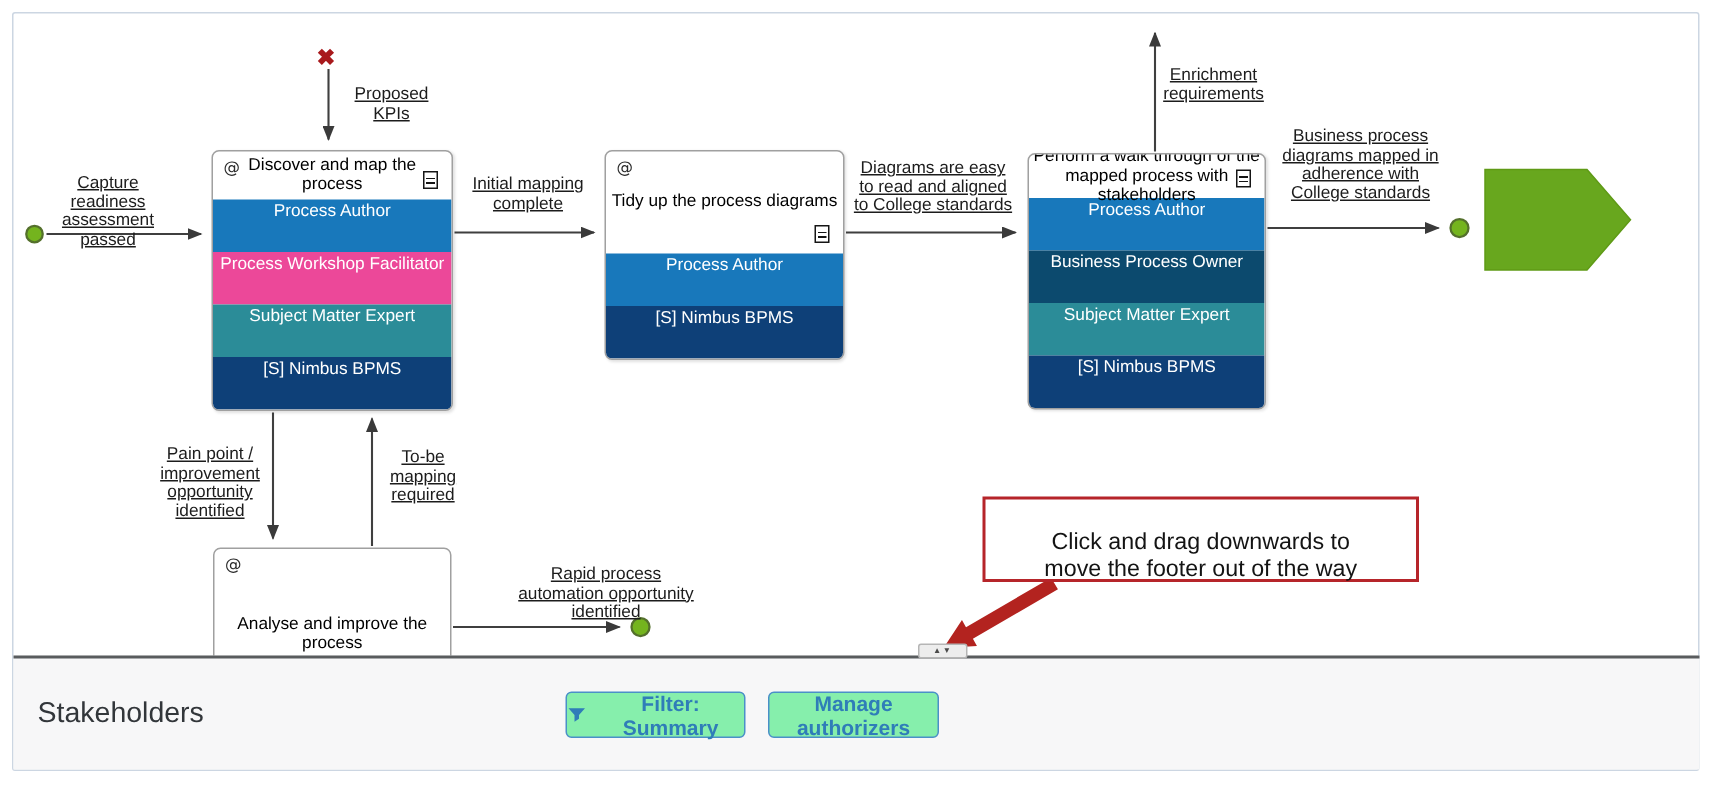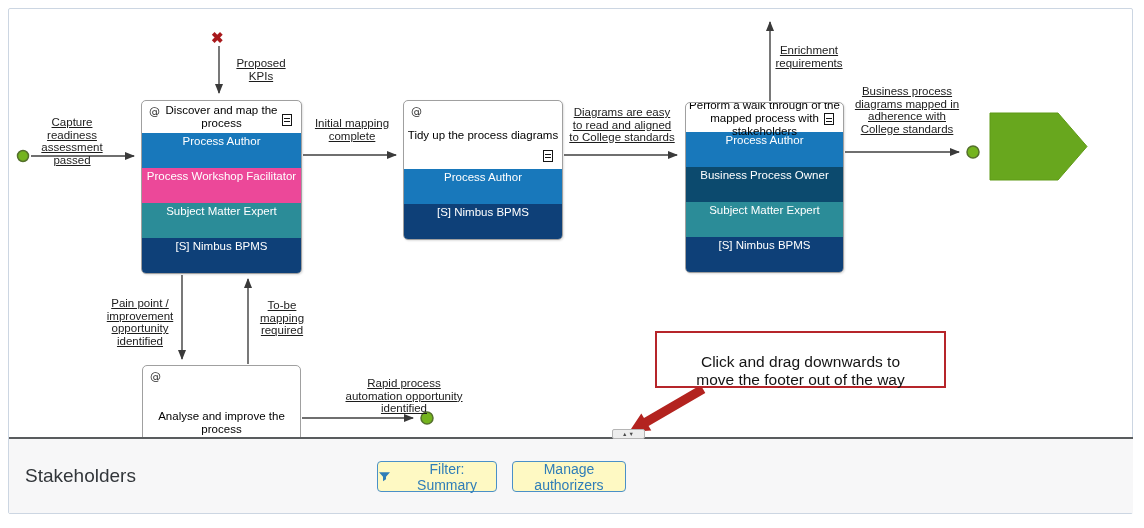--- a/index.html
+++ b/index.html
@@ -69,24 +69,24 @@
     background:#f7f7f8; border-top:2px solid #595c5e; z-index:4;
   }
   .footer-title {
     position:absolute; left:16px; top:26px; font-size:19px; color:#32363a;
   }
   .footer-title-fragment {
     position:absolute; left:0; top:27px; width:4px; height:18px; overflow:hidden;
     font-size:19px; color:#32363a;
   }
   .f-btn {
-    position:absolute; top:22px; height:31px; background:#fef9c3;
+    position:absolute; top:22px; height:31px; background:#86efac;
     border:1px solid #4a90c8; border-radius:4px; color:#2f7db8;
     font-size:14px; font-family:"Liberation Sans", sans-serif;
-    display:flex; align-items:center; justify-content:flex-start; gap:7px; cursor:pointer;
+    display:flex; align-items:center; justify-content:flex-start; gap:7px; cursor:pointer;font-weight:bold;
   }
   .f-btn svg { flex:0 0 auto; }
   .btn-filter { left:368px; width:120px; }
   .btn-manage { left:503px; width:114px; }
 
   .footer-handle {
     position:absolute; left:612px; top:429px; width:33px; height:10px; z-index:5;
     background:#ededed; border:1px solid #b5b5b5; border-radius:2px;
     font-size:5.5px; line-height:8px; color:#4a4a4a; text-align:center;
     letter-spacing:1px; cursor:ns-resize; overflow:hidden;

